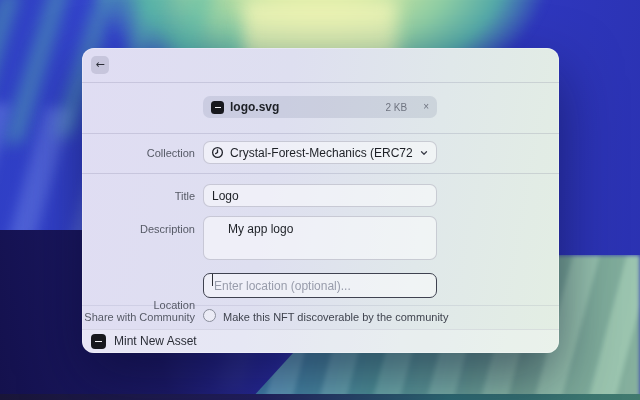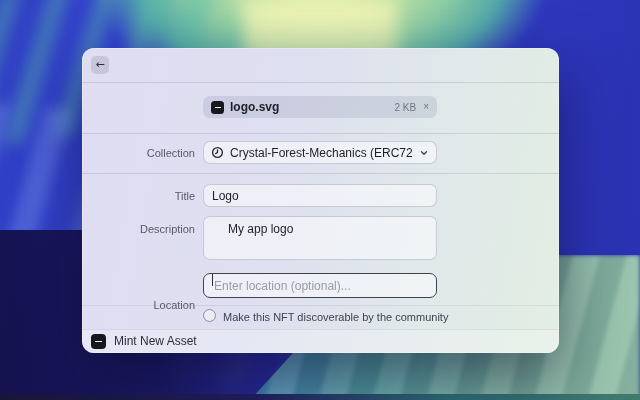--- a/index.html
+++ b/index.html
@@ -50,21 +50,21 @@
   .lbl-description{top:175px;} .lbl-location{top:231px;margin-top:20px;} .lbl-share{top:263px;}
 
   .ctrl{position:absolute;left:121px;width:234px;box-sizing:border-box;}
 
   
   .chip{top:48px;height:22px;border-radius:7px;background:rgba(99,110,140,.16);
     display:flex;align-items:center;padding:0 8px;gap:6px;}
   .file-thumb{width:13px;height:13px;border-radius:3.5px;background:#17181d;position:relative;flex:0 0 auto;}
   .file-thumb::after{content:"";position:absolute;left:3.5px;top:6px;width:6px;height:1.5px;background:#f2f2f4;}
   .file-name{font-size:12px;font-weight:600;color:#1d2026;}
-  .chip-right{margin-left:auto;display:flex;align-items:flex-start;gap:7px;}
+  .chip-right{margin-left:auto;display:flex;align-items:flex-start;gap:16px;}
   .file-size{font-size:10px;color:#6f7480;}
   .chip-x{font-size:10px;color:#6f7480;cursor:pointer;line-height:10px;}
 
   
   .field{background:rgba(255,255,255,.5);border:1px solid rgba(60,60,90,.22);border-radius:7px;}
   .select{top:93px;height:23px;display:flex;align-items:center;padding:0 7px;gap:6px;cursor:pointer;}
   .select-text{font-size:12px;color:#1d2026;white-space:nowrap;overflow:hidden;}
   .clock{width:13px;height:13px;color:#23252d;flex:0 0 auto;display:block;}
   .chev{margin-left:auto;width:10px;height:10px;color:#3c3f4a;flex:0 0 auto;display:block;}
 
@@ -148,20 +148,21 @@
     <textarea class="bare" style="">My app logo</textarea>
   </div>
 
   <div class="row-label lbl-location">Location</div>
   <div class="ctrl in-wrap in-location">
     <span class="caret"></span>
     <input class="bare" type="text" placeholder="Enter location (optional)..." style="">
   </div>
 
   <div class="divider faint" style="top:257px;"></div>
+  <div class="row-label lbl-share">Share with Community</div>
   <span class="checkbox"></span>
   <div class="share-text">Make this NFT discoverable by the community</div>
 
   <div class="divider" style="top:281px;"></div>
   <div class="footer">
     <span class="app-icon"></span>
     <span class="app-name">Mint New Asset</span>
   </div>
 
 </div>

